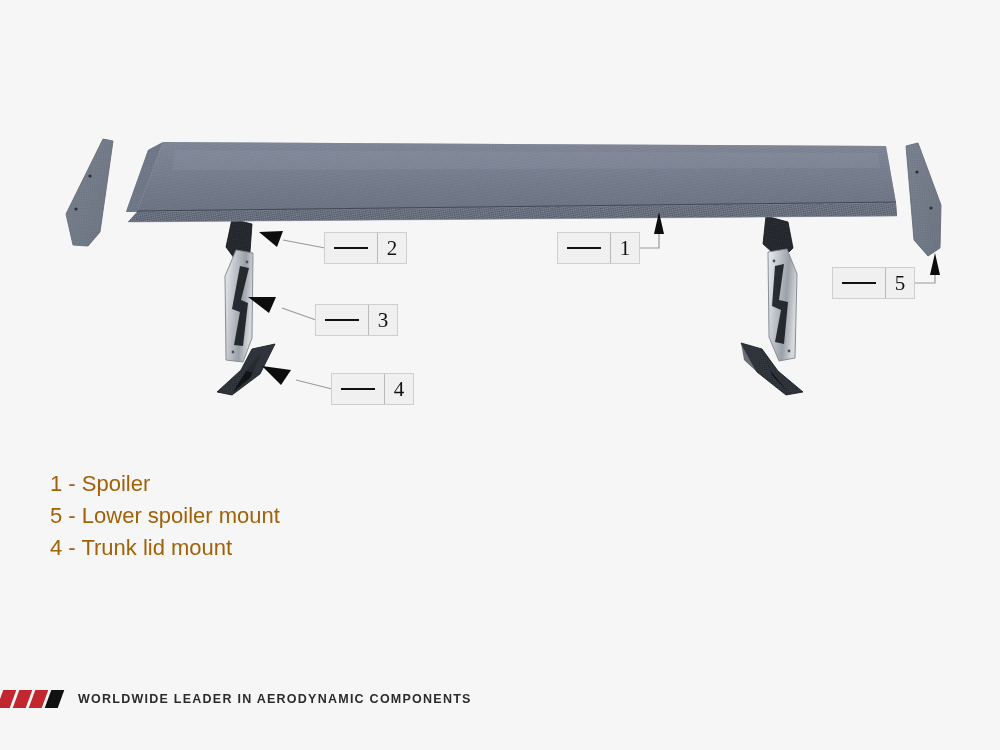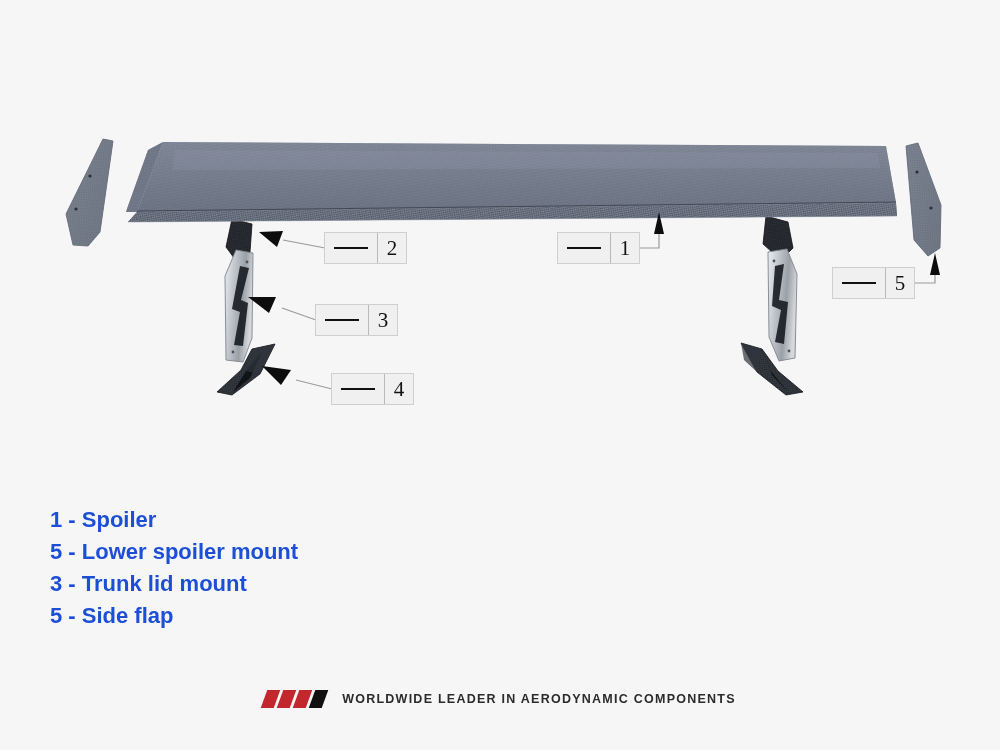--- a/index.html
+++ b/index.html
@@ -35,33 +35,32 @@
     width:28px;
     display:flex;align-items:center;justify-content:center;
     font-size:21px;color:#111;
     font-family:"Liberation Serif", serif;
     line-height:1;
   }
 
   
   #legend{
     position:absolute;left:50px;top:468px;
-    color:#1d4ed8;
+    color:#a16207;
     font-size:22px;
     line-height:32px;
     font-family:"Liberation Sans", sans-serif;
-    font-weight:700;
-    margin-top:36px;
+    font-weight:400;
   }
   #legend .row{white-space:nowrap;}
 
   
   #footer{
     position:absolute;left:0;top:690px;width:1000px;
-    display:flex;align-items:center;justify-content:center;
+    display:flex;align-items:center;
   }
   #logo{display:flex;align-items:center;margin-right:14px;}
   .bar{
     width:13px;height:18px;margin-right:3px;
     transform:skewX(-20deg);
   }
   #tagline{
     font-size:12.5px;
     letter-spacing:1.25px;
     color:#2b2b2b;
@@ -245,22 +244,21 @@
   <div class="callout" style="left:832px;top:267px;">
     <span class="dashcell">
         <i class="dash"></i>
       </span>
     <span class="numcell">5</span>
   </div>
 
   <div id="legend">
     <div class="row">1 - Spoiler</div>
     <div class="row">5 - Lower spoiler mount</div>
-    <div class="row">3 - Trunk lid mount</div>
-    <div class="row">5 - Side flap</div>
+    <div class="row">4 - Trunk lid mount</div>
   </div>
 
   <div id="footer">
     <span id="logo">
       <i class="bar" style="background:#c1272d"></i>
       <i class="bar" style="background:#c1272d"></i>
       <i class="bar" style="background:#c1272d"></i>
       <i class="bar" style="background:#111111"></i>
     </span>
     <span id="tagline">WORLDWIDE LEADER IN AERODYNAMIC COMPONENTS</span>

